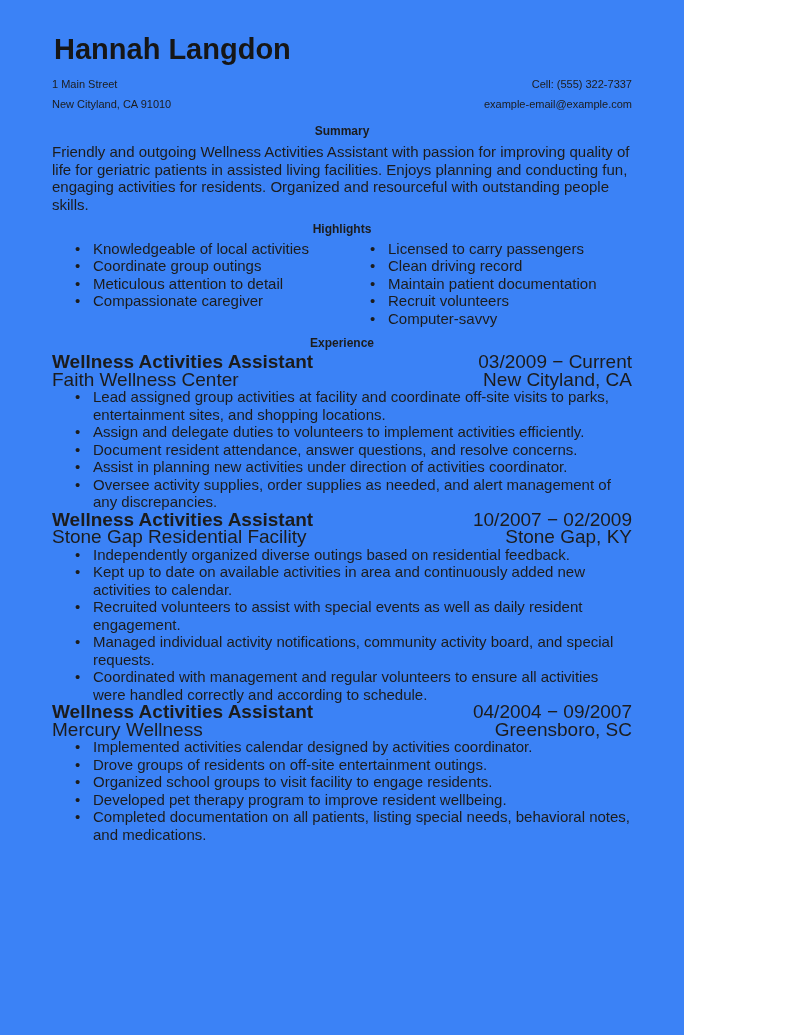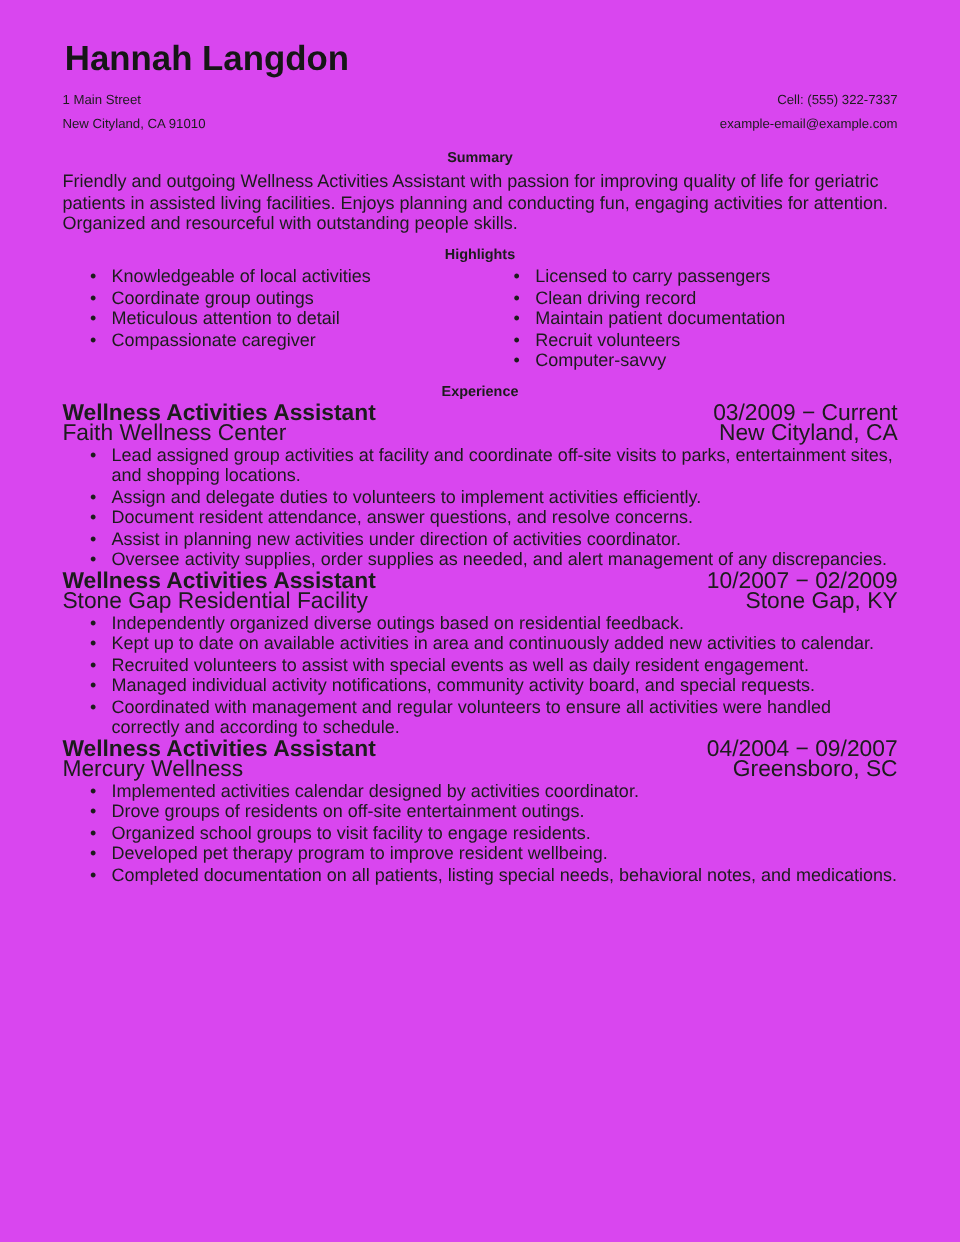--- a/index.html
+++ b/index.html
@@ -1,21 +1,21 @@
 <!DOCTYPE html>
 <html><head>
 <meta charset="utf-8">
 <style>
   html, body { margin: 0; padding: 0; background: #ffffff; }
   .page {
     position: relative;
-    width: 800px;
+    width: 684px;
     height: 1035px;
     margin: 0;
-    background: #d946ef;
+    background: #3b82f6;
     color: #1c1c1c;
     font-family: "Liberation Sans", sans-serif;
     overflow: hidden;
   }
   .content { padding: 0 52px; }
 
   
   .name {
     margin: 30px 0 0 2px;
     font-size: 29px;
@@ -93,21 +93,21 @@
         <div>1 Main Street</div>
         <div>New Cityland, CA 91010</div>
       </div>
       <div class="contact-right">
         <div>Cell: (555) 322-7337</div>
         <div>example-email@example.com</div>
       </div>
     </div>
 
     <div class="sec-heading">Summary</div>
-    <p class="summary-text">Friendly and outgoing Wellness Activities Assistant with passion for improving quality of life for geriatric patients in assisted living facilities. Enjoys planning and conducting fun, engaging activities for attention. Organized and resourceful with outstanding people skills.</p>
+    <p class="summary-text">Friendly and outgoing Wellness Activities Assistant with passion for improving quality of life for geriatric patients in assisted living facilities. Enjoys planning and conducting fun, engaging activities for residents. Organized and resourceful with outstanding people skills.</p>
 
     <div class="sec-heading tight">Highlights</div>
     <div class="hl-cols">
       <div class="hl-col left">
         <ul class="blist">
 
   <li>Knowledgeable of local activities</li>
 
   <li>Coordinate group outings</li>
 

